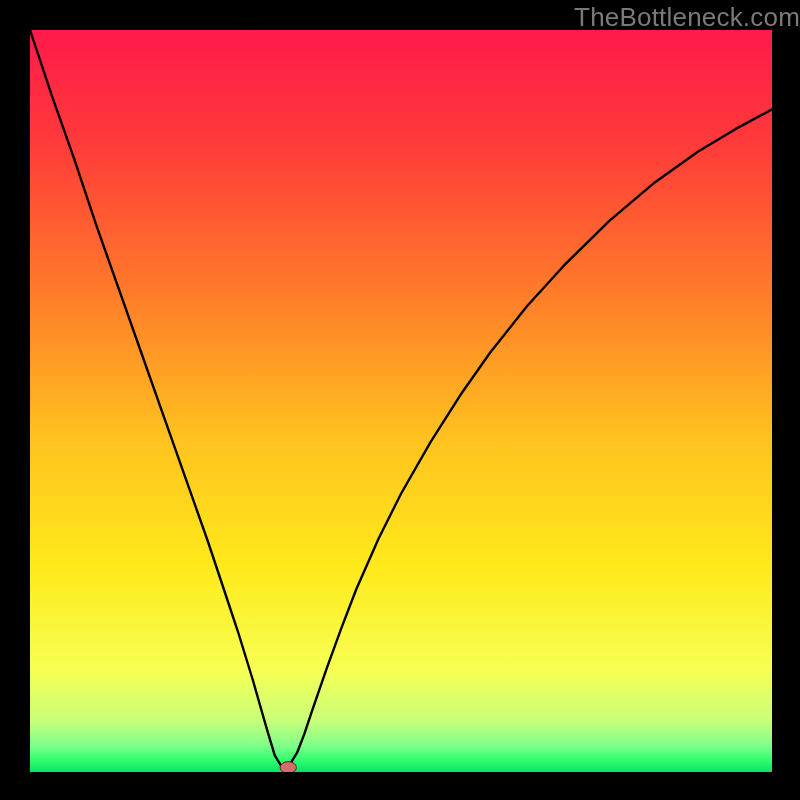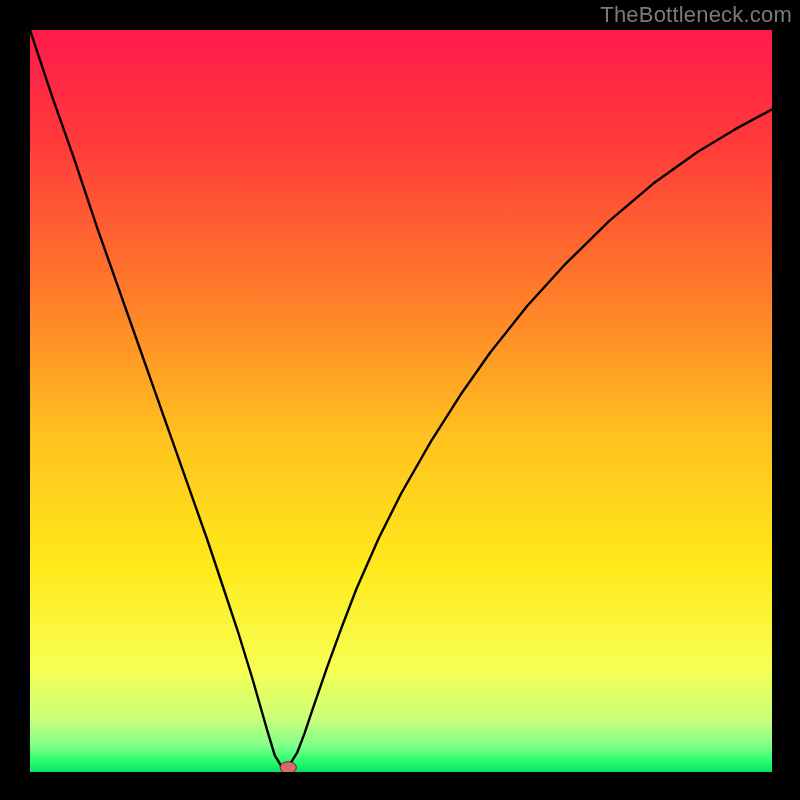--- a/index.html
+++ b/index.html
@@ -15,23 +15,23 @@
     position: absolute;
     left: 0;
     top: 0;
     width: 800px;
     height: 800px;
     background: #000;
   }
   .watermark {
     position: absolute;
     top: 2px;
-    right: 8px;
+    right: 0;
     color: #7a7a7a;
-    font-size: 22px;
+    font-size: 26px;
     font-weight: 500;
     letter-spacing: 0.2px;
     user-select: none;
   }
   .plot-wrap {
     position: absolute;
     left: 30px;
     top: 30px;
     width: 742px;
     height: 742px;

